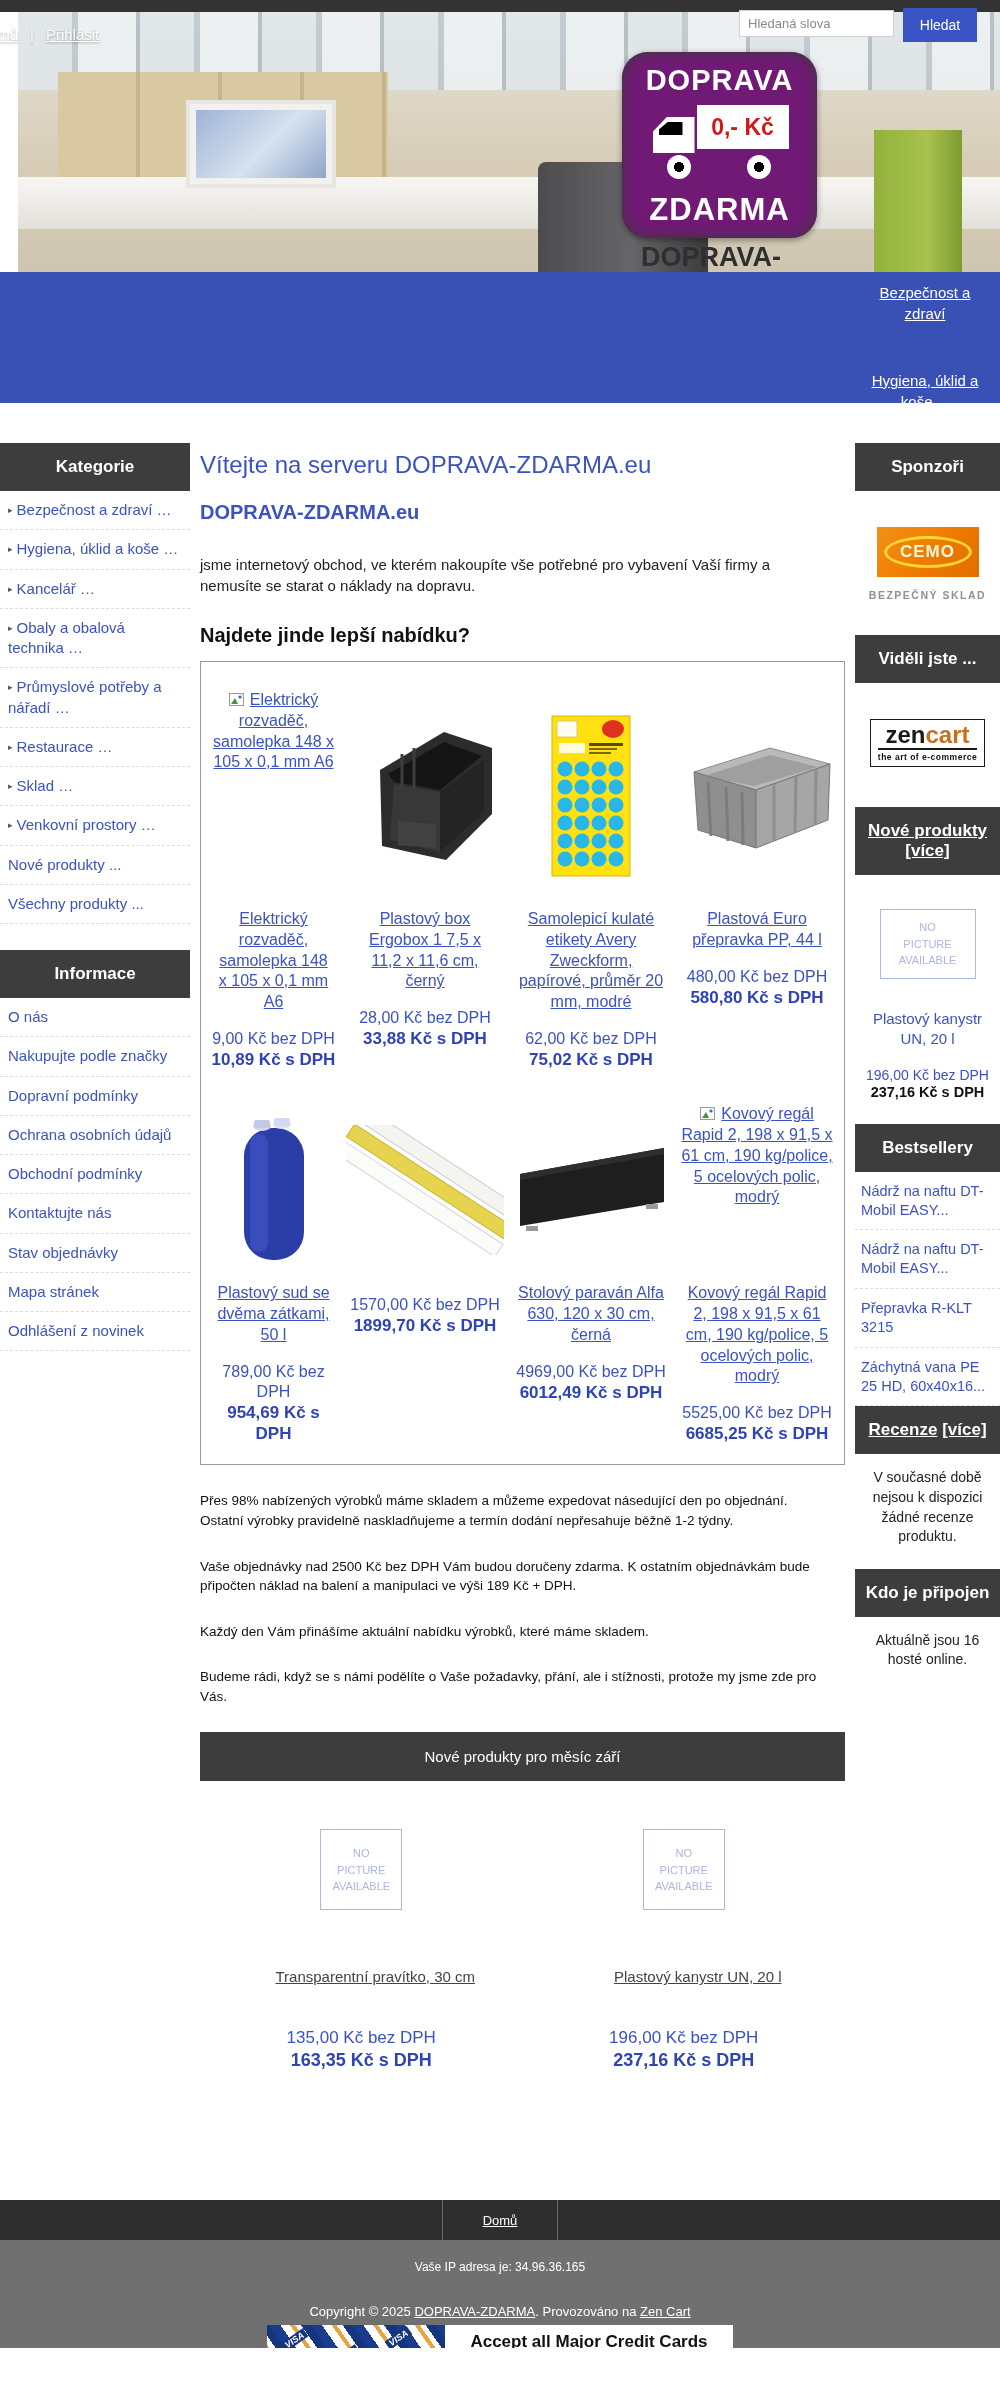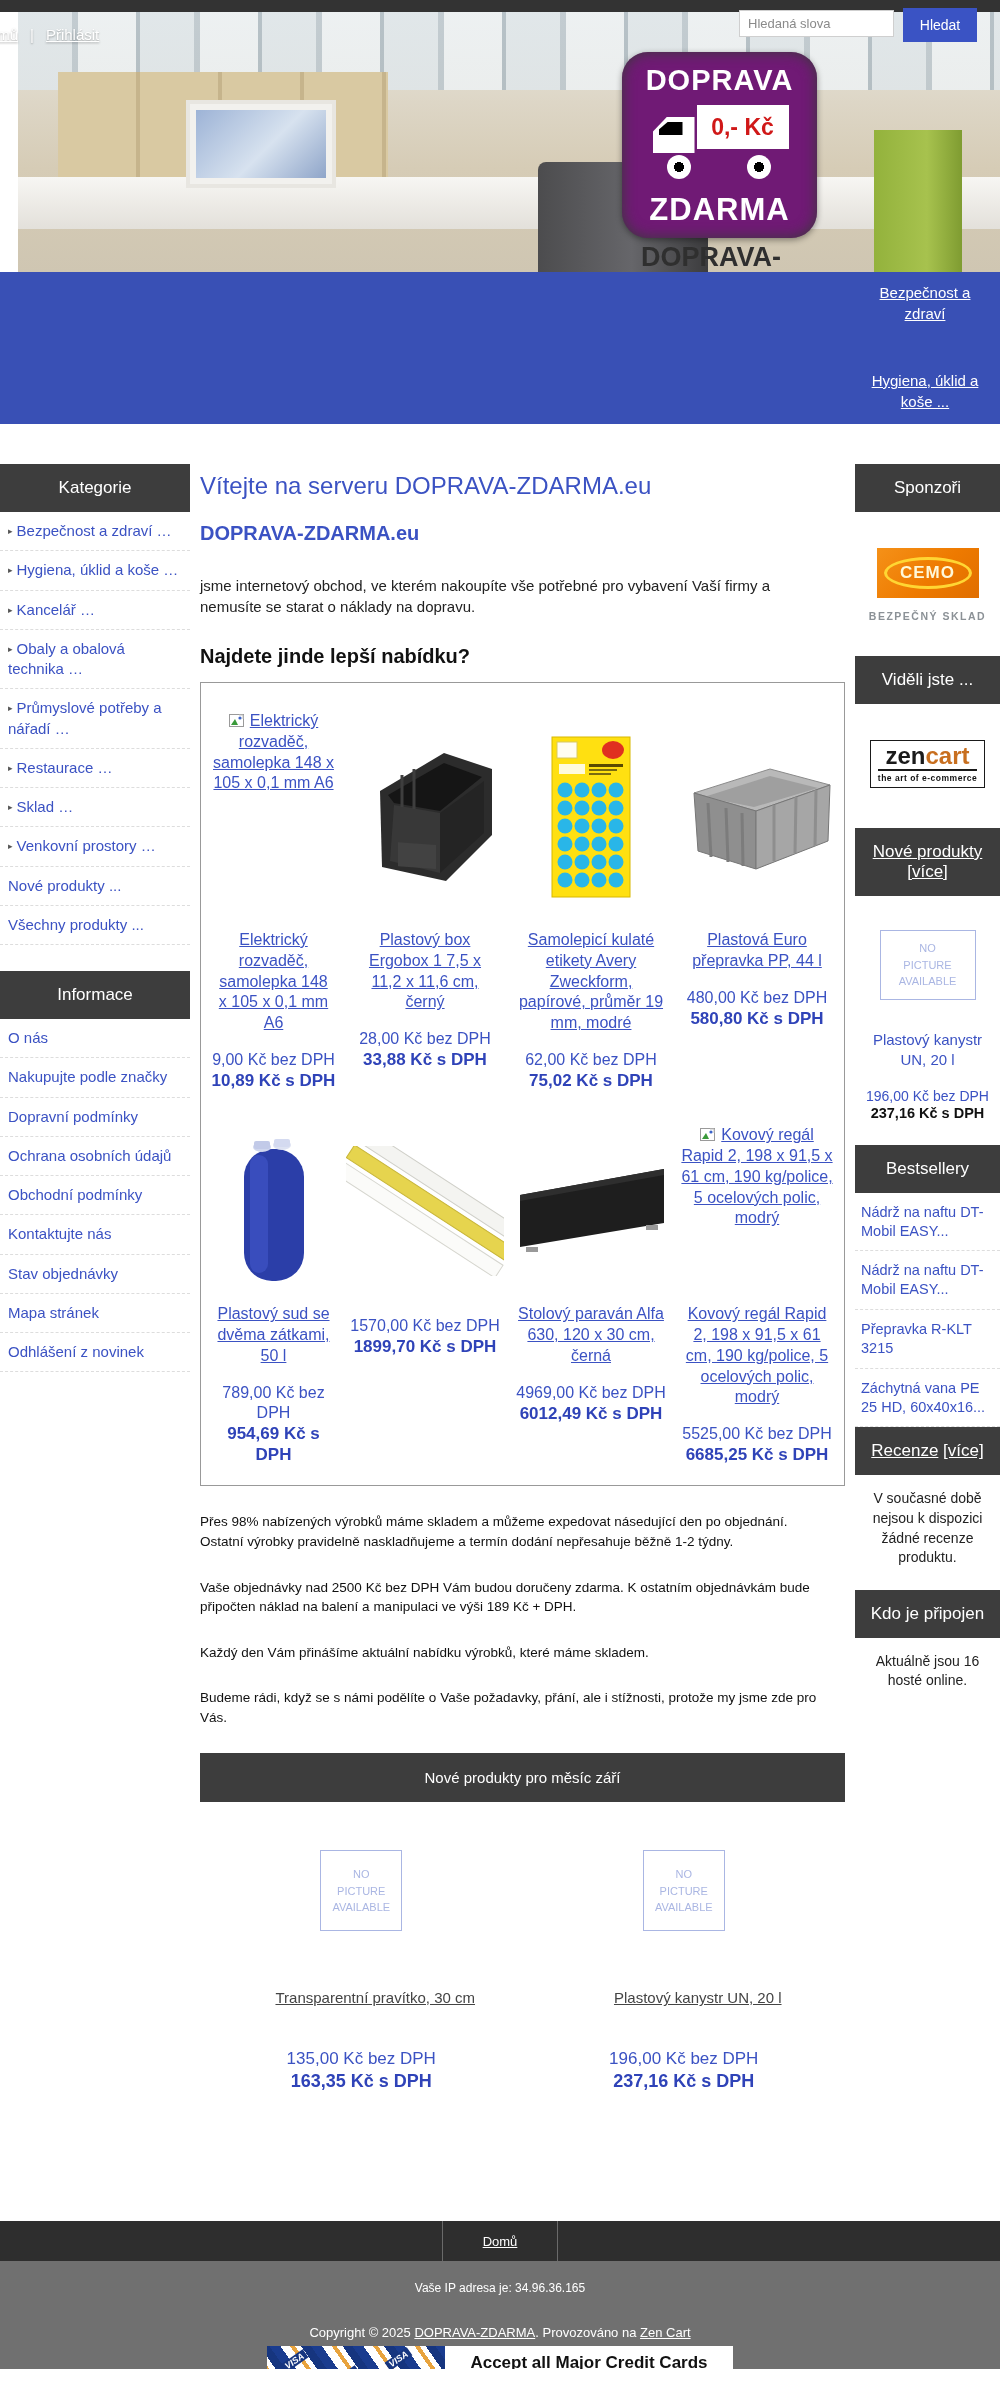--- a/index.html
+++ b/index.html
@@ -39,31 +39,31 @@
   .truck .cab { position:absolute; left:2px; bottom:14px; width:42px; height:36px; background:#fff;
                 clip-path:polygon(0 100%, 0 42%, 34% 0, 100% 0, 100% 100%); }
   .truck .cab-win { position:absolute; left:8px; bottom:32px; width:24px; height:13px; background:#000;
                     clip-path:polygon(0 100%, 0 60%, 38% 0, 100% 0, 100% 100%); }
   .truck .wheel { position:absolute; bottom:-12px; width:24px; height:24px; border-radius:50%;
                   background:radial-gradient(circle at 50% 50%, #000 0 5px, #fff 5px 12px); }
   .truck .w1 { left:16px; } .truck .w2 { right:18px; }
   .site-title { position:absolute; left:596px; top:230px; width:230px; text-align:center; font-size:27px; font-weight:bold; color:#2f2f2f; z-index:5; letter-spacing:0; }
 
   
-  .bluebar { position:relative; height:152px; background:#3950b5; overflow:hidden;padding-left:12px; }
+  .bluebar { position:relative; height:131px; background:#3950b5; overflow:hidden;padding-left:12px; }
   .bluebar a { position:absolute; right:15px; width:120px; text-align:center; color:#fff; font-size:15px; line-height:21px; text-decoration:underline; }
   .bluebar a.n1 { top:10px; }
   .bluebar a.n2 { top:98px; }
 
   
   .content { display:flex; align-items:flex-start; margin-top:40px; min-height:1757px; }
   .col-left { width:190px; flex:0 0 190px; }
   .col-main { width:645px; flex:0 0 645px; margin-left:10px; }
   .col-right { width:145px; flex:0 0 145px; margin-left:10px; }
-  .boxhead { background:#3d3d3d; color:#fff; text-align:center; font-size:17px; font-weight:normal; padding:14px 4px; }
+  .boxhead { background:#3d3d3d; color:#fff; text-align:center; font-size:17px; font-weight:bold; padding:14px 4px; }
   .boxhead a { color:#fff; text-decoration:underline; }
 
   .sidelist { list-style:none; }
   .sidelist li { border-bottom:1px dashed #ddd; padding:9px 6px 9px 8px; font-size:15px; line-height:1.35; }
   .sidelist a { color:#3b52c3; text-decoration:none; }
   .bullet { color:#555; font-size:9px; vertical-align:2px; margin-right:4px; }
   .infogap { height:26px; }
 
   
   .col-main h1 { color:#3b52c3; font-size:24px; font-weight:normal; margin:8px 0 22px; }
@@ -275,21 +275,21 @@
                     <circle cx="31" cy="126" r="7.5"></circle>
                     <circle cx="48" cy="126" r="7.5"></circle>
                     <circle cx="65" cy="126" r="7.5"></circle>
                     <circle cx="14" cy="144" r="7.5"></circle>
                     <circle cx="31" cy="144" r="7.5"></circle>
                     <circle cx="48" cy="144" r="7.5"></circle>
                     <circle cx="65" cy="144" r="7.5"></circle>
                   </g>
                 </svg></a>
           </div>
-          <a class="pname">Samolepicí kulaté etikety Avery Zweckform, papírové, průměr 19 mm, modré</a>
+          <a class="pname">Samolepicí kulaté etikety Avery Zweckform, papírové, průměr 20 mm, modré</a>
           <div class="pex">62,00 Kč bez DPH</div>
           <div class="pinc">75,02 Kč s DPH</div>
         </div>
         <div class="cell">
           <div class="img-area">
             <a><svg width="158" height="120" viewBox="0 0 158 120">
                   <polygon points="16,36 92,12 152,28 78,54" fill="#b9b9b9" stroke="#8a8a8a"></polygon>
                   <polygon points="26,40 92,19 140,31 76,50" fill="#9f9f9f"></polygon>
                   <polygon points="16,36 78,54 78,112 20,94" fill="#8f8f8f" stroke="#767676"></polygon>
                   <polygon points="78,54 152,28 150,84 78,112" fill="#a6a6a6" stroke="#767676"></polygon>

